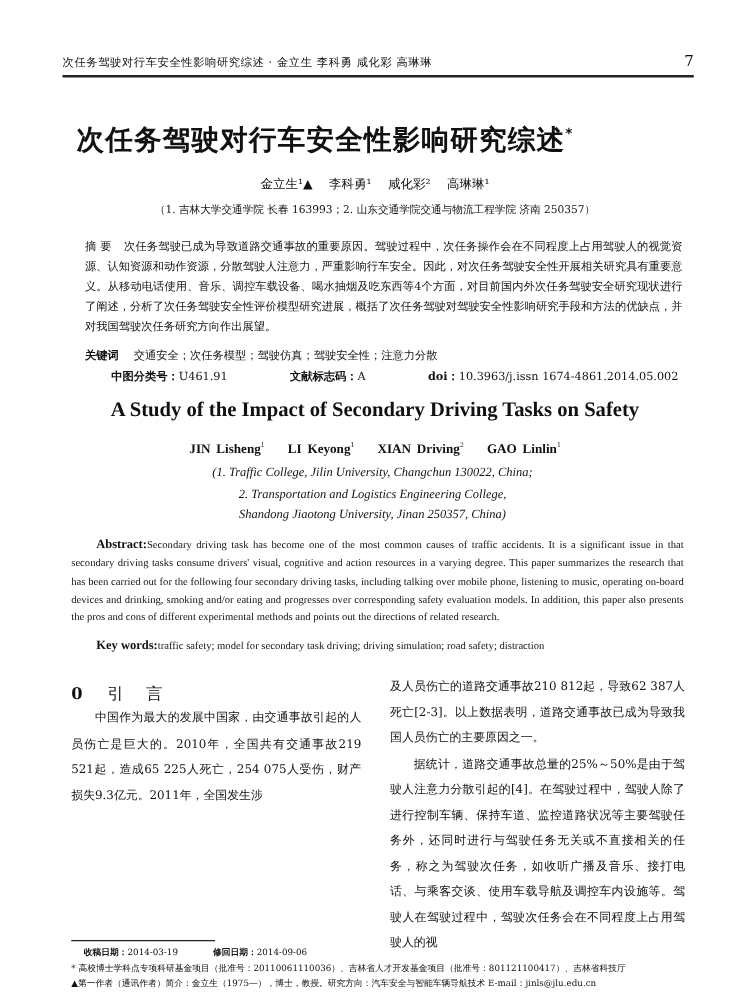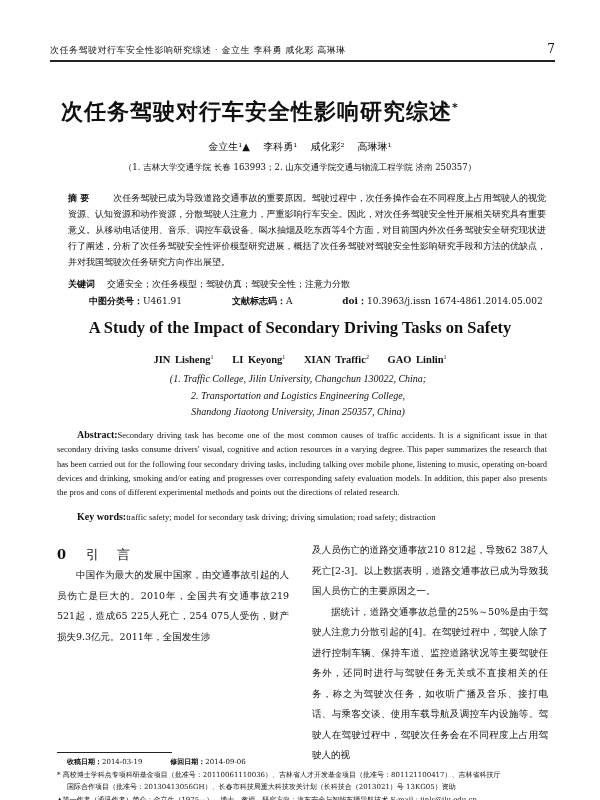--- a/index.html
+++ b/index.html
@@ -9,21 +9,21 @@
   .hdr { left:50px; top:40px; width:505px; height:20px; font-size:9px; }
   .hdr .run { position:absolute; left:0; top:4px; letter-spacing:0.5px; }
   .hdr .pg { position:absolute; right:0; top:2px; font-size:12px; }
   .hdr .rule { position:absolute; left:0; right:0; top:20px; height:1.5px; background:#222; }
   .title-cn { left:0; width:520px; top:97px; text-align:center; font-size:22px; font-weight:bold; letter-spacing:1px;
               font-family:"DejaVu Sans", sans-serif; }
   .title-cn sup { font-size:11px; }
   .authors-cn { left:0; width:600px; top:140px; text-align:center; font-size:10px; word-spacing:10px; }
   .affil-cn { left:0; width:600px; top:162px; text-align:center; font-size:8.5px; }
   .abs-cn { left:68px; width:478px; top:190px; font-size:9px; line-height:16px; text-align:justify; }
-  .abs-cn .lbl { font-weight:bold; margin-right:24px; }
+  .abs-cn .lbl { font-weight:normal; margin-right:10px; }
   .kw-cn { left:68px; top:278px; font-size:9px; }
   .kw-cn .lbl { font-weight:bold; margin-right:12px; }
   .cls-cn { left:68px; top:295px; font-size:9px; }
   .cls-cn .lbl { font-weight:bold;padding-left:21px; }
   .cls-cn span { margin-right:26px; }
   .title-en { left:0; width:600px; top:318px; text-align:center; font-size:16.5px; font-weight:bold;
               font-family:"Liberation Serif", serif; }
   .authors-en { left:0; width:600px; top:353px; text-align:center; font-size:10.5px; font-weight:bold;
                 font-family:"Liberation Serif", serif; word-spacing:2px; }
   .authors-en span { margin:0 7px; }
@@ -74,21 +74,21 @@
   <span><b class="lbl">中图分类号：</b><i style="font-style:normal">U461.91</i></span>
   <span><b class="lbl">文献标志码：</b><i style="font-style:normal">A</i></span>
   <span><b class="lbl">doi：</b><i style="font-style:normal">10.3963/j.issn 1674-4861.2014.05.002</i></span>
 </div>
 
 <div class="abs title-en">A Study of the Impact of Secondary Driving Tasks on Safety</div>
 
 <div class="abs authors-en">
   <span><i style="font-style:normal">JIN Lisheng</i><sup>1</sup></span>
   <span><i style="font-style:normal">LI Keyong</i><sup>1</sup></span>
-  <span><i style="font-style:normal">XIAN Traffic</i><sup>2</sup></span>
+  <span><i style="font-style:normal">XIAN Driving</i><sup>2</sup></span>
   <span><i style="font-style:normal">GAO Linlin</i><sup>1</sup></span>
 </div>
 
 <div class="abs affil-en" style="top:373px">(1. Traffic College, Jilin University, Changchun 130022, China;</div>
 <div class="abs affil-en" style="top:390px">2. Transportation and Logistics Engineering College,</div>
 <div class="abs affil-en" style="top:406px">Shandong Jiaotong University, Jinan 250357, China)</div>
 
 <div class="abs abstract-en">
   <span class="lbl">Abstract:</span><span>Secondary driving task has become one of the most common causes of traffic accidents. It is a significant issue in that secondary driving tasks consume drivers' visual, cognitive and action resources in a varying degree. This paper summarizes the research that has been carried out for the following four secondary driving tasks, including talking over mobile phone, listening to music, operating on-board devices and drinking, smoking and/or eating and progresses over corresponding safety evaluation models. In addition, this paper also presents the pros and cons of different experimental methods and points out the directions of related research.</span>
 </div>
@@ -110,15 +110,14 @@
   <p>据统计，道路交通事故总量的25%～50%是由于驾驶人注意力分散引起的[4]。在驾驶过程中，驾驶人除了进行控制车辆、保持车道、监控道路状况等主要驾驶任务外，还同时进行与驾驶任务无关或不直接相关的任务，称之为驾驶次任务，如收听广播及音乐、接打电话、与乘客交谈、使用车载导航及调控车内设施等。驾驶人在驾驶过程中，驾驶次任务会在不同程度上占用驾驶人的视</p>
 </div>
 
 <div class="abs fn-rule"></div>
 
 <div class="abs footnotes">
   <div class="pad">
     <b>收稿日期：</b><span>2014-03-19</span><b class="date2">修回日期：</b><span>2014-09-06</span>
   </div>
   <div>* 高校博士学科点专项科研基金项目（批准号：20110061110036）、吉林省人才开发基金项目（批准号：801121100417）、吉林省科技厅</div>
-  <div class="pad">国际合作项目（批准号：20130413056GH）、长春市科技局重大科技攻关计划（长科技合（2013021）号 13KG05）资助</div>
   <div>▲第一作者（通讯作者）简介：金立生（1975—），博士，教授。研究方向：汽车安全与智能车辆导航技术  E-mail：jinls@jlu.edu.cn</div>
 </div>
 
 </body></html>

